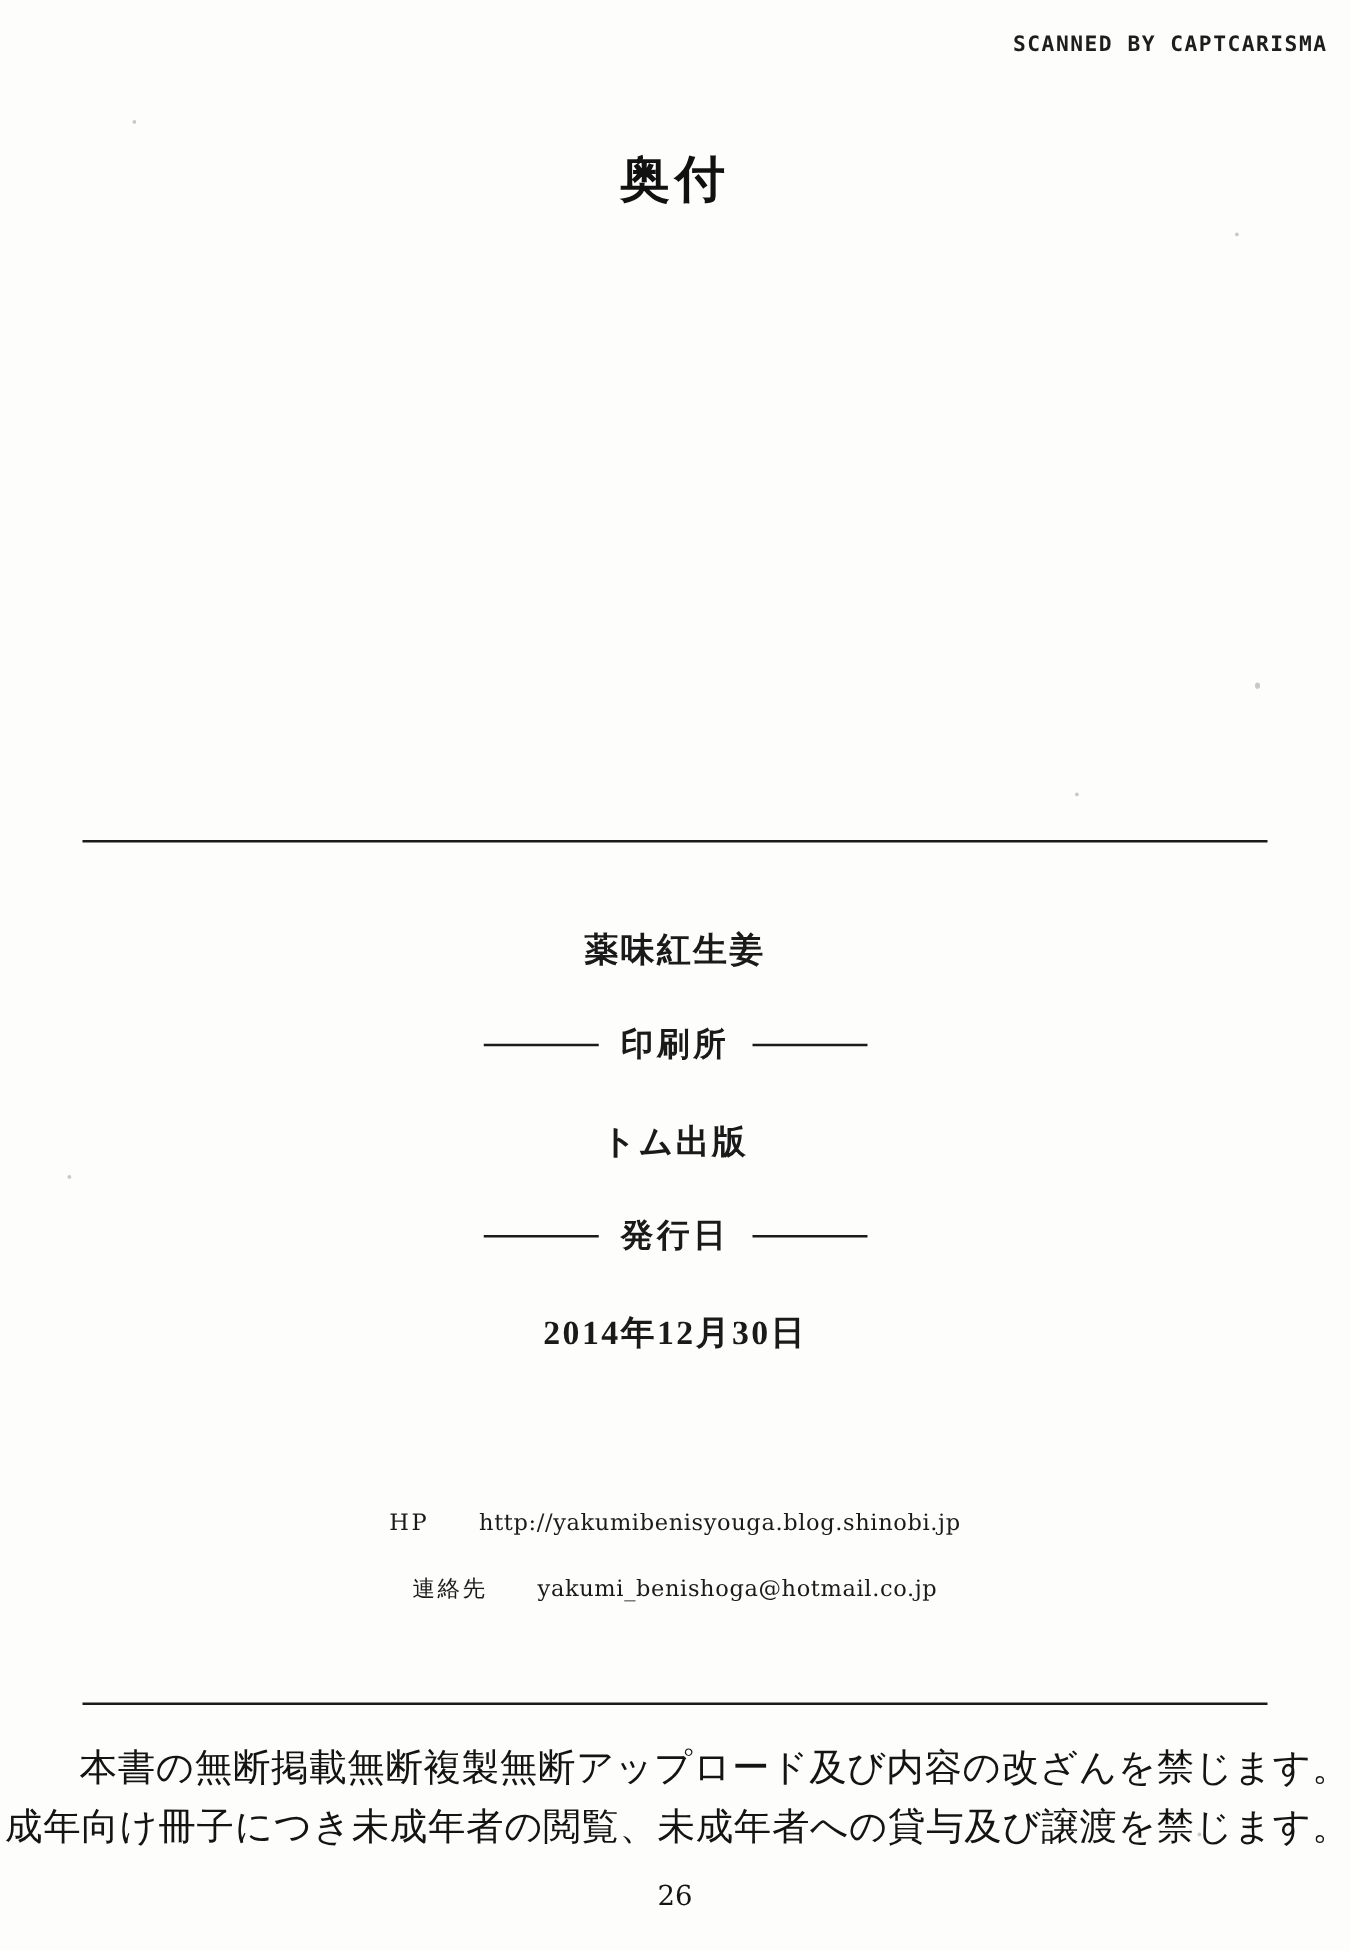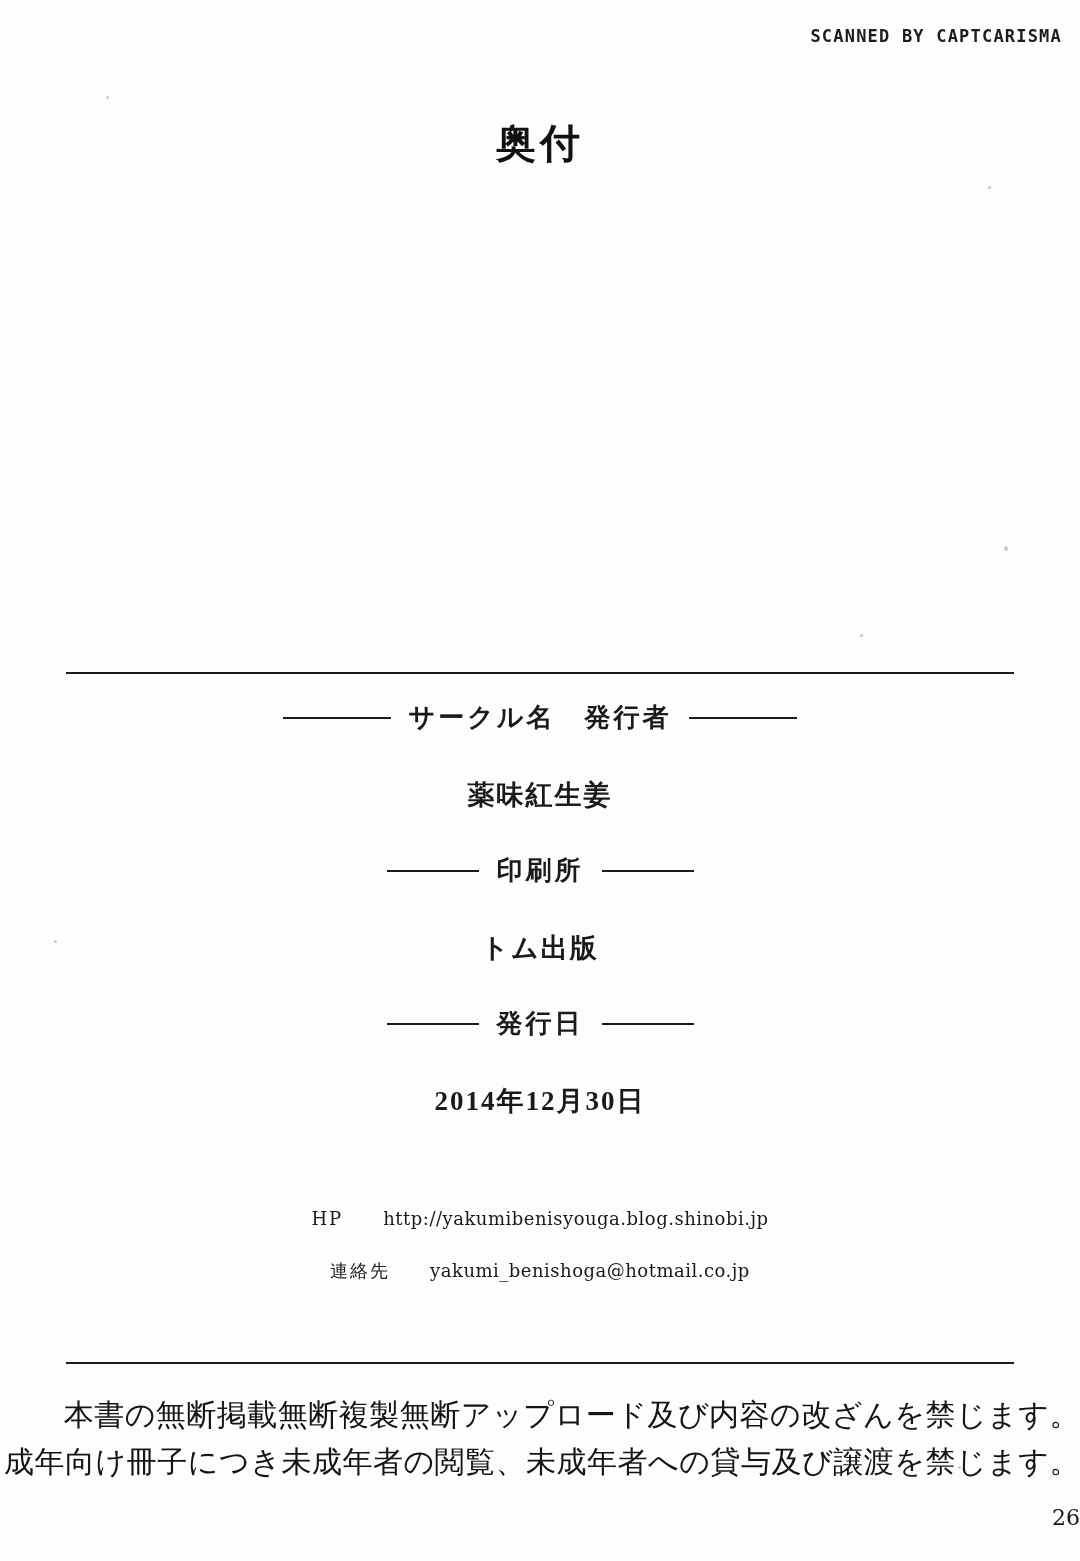--- a/index.html
+++ b/index.html
@@ -127,21 +127,21 @@
     font-size: 30px;
     line-height: 1.55;
     letter-spacing: 0.5px;
     color: #141414;
   }
   .page-number {
     position: absolute;
     top: 1505px;
     left: 0;
     right: 0;
-    text-align: right;
+    text-align: center;
     font-size: 22px;
     font-family: "DejaVu Serif", "Liberation Serif", serif;
     color: #151515;
   }
   .speck {
     position: absolute;
     background: #c9c9c4;
     border-radius: 50%;
   }
 </style>
@@ -152,25 +152,20 @@
 
   <div class="scan-credit">SCANNED BY CAPTCARISMA</div>
 
   <div class="colophon-title">奥付</div>
 
 
   <div class="rule rule-top"></div>
 
   <div class="info-block">
 
-    <div class="label-row">
-      <span class="dash long"></span>
-      <span class="label-text">サークル名　発行者</span>
-      <span class="dash long"></span>
-    </div>
     <div class="value-text">薬味紅生姜</div>
 
     <div class="label-row">
       <span class="dash mid"></span>
       <span class="label-text">印刷所</span>
       <span class="dash mid"></span>
     </div>
     <div class="value-text">トム出版</div>
 
     <div class="label-row">

